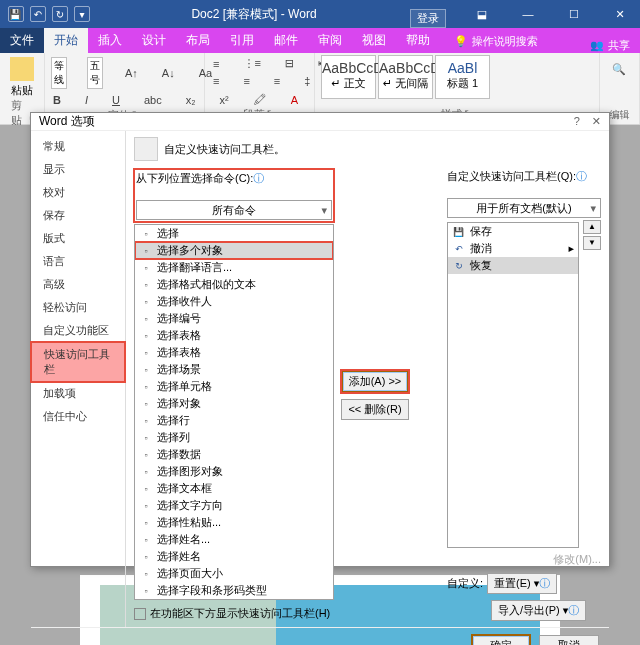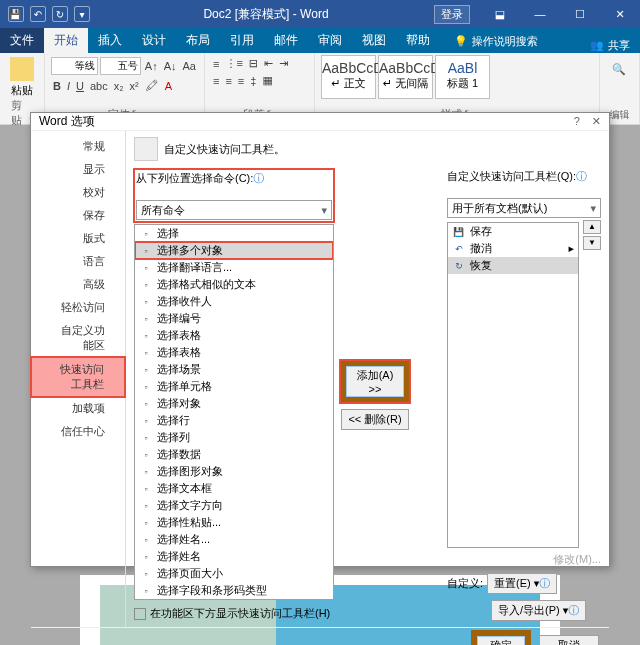--- a/index.html
+++ b/index.html
@@ -1,75 +1,75 @@
 <!DOCTYPE html>
 <html><head>
 <meta charset="utf-8">
 <style>
 * { margin: 0; padding: 0; box-sizing: border-box; font-family: "Microsoft YaHei", Arial, sans-serif; font-size: 11px; }
 body { width: 640px; height: 645px; background: #a8b8a0; overflow: hidden; }
 .titlebar { height: 28px; background: #2b579a; display: flex; align-items: center; color: #fff; }
 .titlebar .qat { display: flex; align-items: center; gap: 6px; padding: 0 8px; }
 .titlebar .qat span { width: 16px; height: 16px; border: 1px solid rgba(255,255,255,.5); border-radius: 2px; display: inline-flex; align-items: center; justify-content: center; font-size: 10px; }
 .titlebar .title { flex: 1; text-align: center; font-size: 12px; }
-.titlebar .right { display: flex; align-items: center; gap: 0; }
+.titlebar .right { display: flex; align-items: flex-end; gap: 6px; }
 .titlebar .login { border: 1px solid rgba(255,255,255,.4); padding: 1px 6px; margin-right: 10px; background: rgba(255,255,255,.1); }
 .titlebar .winbtn { width: 40px; height: 28px; display: flex; align-items: center; justify-content: center; }
-.tabs { height: 25px; background: #0369a1; display: flex; align-items: flex-end; color: #fff; padding-left: 0; }
+.tabs { height: 25px; background: #d946ef; display: flex; align-items: flex-end; color: #fff; padding-left: 0; }
 .tabs .tab { padding: 4px 10px; font-size: 12px; }
 .tabs .file { background: #1e3e6e; }
 .tabs .active { background: #f3f3f3; color: #2b579a; }
 .tabs .search { display: flex; align-items: center; gap: 4px; margin-left: 4px; }
 .tabs .share { margin-left: auto; padding-right: 10px; display:flex; align-items:center; gap:4px; }
 .ribbon { height: 72px; background: #f3f3f3; border-bottom: 1px solid #d4d4d4; display: flex; }
 .group { border-right: 1px solid #e1e1e1; padding: 2px 6px; display: flex; flex-direction: column; height: 100%; }
 .group .glabel { text-align: center; font-size: 10px; color: #666; margin-top: auto; display:flex; align-items:center; justify-content:center; gap:2px; }
 .clip { width: 45px; }
 .clip .paste { text-align: center; }
 .clip .icon { width: 24px; height: 24px; background: #f7d774; margin: 2px auto; }
 .fontg { width: 160px; }
-.fontrow { display: flex; gap: 2px; align-items: center; margin: 2px 0; text-align: right; }
+.fontrow { display: flex; gap: 20px; align-items: center; margin: 2px 0; text-align: right; }
 .sel { border: 1px solid #c0c0c0; background: #fff; padding: 1px 2px; font-size: 10px; }
 .fbtn { padding: 0 2px; font-size: 11px; color: #444; }
 .parag { width: 110px; }
 .styles { flex: 1; display: flex; flex-direction: column; }
 .stylerow { display: flex; gap: 2px; }
 .sbox { width: 55px; height: 44px; border: 1px solid #c0c0c0; background: #fff; text-align: center; padding-top: 4px; font-size: 10px; }
 .sbox .big { font-size: 14px; color: #444; }
 .editg { width: 40px; text-align: center; }
 .doc { position: absolute; top: 125px; left: 0; right: 0; bottom: 0; background: #ababab; display:flex; justify-content:center; padding-top:450px;}
 .doc .page { width: 480px; height: 200px; background: #fff; }
 .doc .page .img { margin: 10px 20px; height: 60px; background: linear-gradient(to right, #b8d4c8 0%, #b8d4c8 40%, #5ab5d8 40%, #5ab5d8 100%); }
 
 .dialog { position: absolute; top: 112px; left: 30px; width: 580px; height: 455px; background: #fff; border: 1px solid #888; box-shadow: 2px 2px 8px rgba(0,0,0,.3); display: flex; flex-direction: column; }
 .dlg-title { height: 28px; display: flex; align-items: center; padding: 0 8px; border-bottom: 1px solid #eee; }
 .dlg-title .ttext { font-size: 12px; }
 .dlg-title .dright { margin-left: auto; display: flex; gap: 12px; color: #666; }
 .dlg-body { flex: 1; display: flex; }
 .sidebar { width: 95px; border-right: 1px solid #ddd; padding: 4px 0; }
-.sidebar .sitem { padding: 4px 20px; font-size: 11px; color: #333; text-align: right; }
+.sidebar .sitem { padding: 4px 12px; font-size: 11px; color: #333; }
 .sidebar .sitem.sel { background: #fca5a5; }
 .mainpane { flex: 1; padding: 6px 8px; display: flex; flex-direction: column; }
 .mhead { display: flex; align-items: center; gap: 6px; margin-bottom: 8px; }
 .mhead .hicon { width: 24px; height: 24px; background: #eee; border: 1px solid #ccc; }
 .cols { display: flex; gap: 6px; flex: 1; }
 .colL, .colR { display: flex; flex-direction: column; }
 .colL { width: 200px; }
 .colR { flex: 1; padding-left: 31px; }
 .colM { width: 70px; display: flex; flex-direction: column; justify-content: center; gap: 6px; align-items: center; }
 .lbl { font-size: 11px; margin-bottom: 14px; }
-.combo { border: 1px solid #a0a0a0; background: #fff; height: 20px; display: flex; align-items: center; padding: 0 4px; position: relative; }
+.combo { border: 1px solid #a0a0a0; background: #fff; height: 20px; display: flex; align-items: center; padding: 0 4px; position: relative; justify-content: center; }
 .combo::after { content: "▾"; position: absolute; right: 4px; color: #666; }
 .listbox { border: 1px solid #a0a0a0; background: #fff; flex: 1; overflow: auto; margin-top: 2px; position: relative; }
 .listbox::-webkit-scrollbar { width: 16px; }
 .li { display: flex; align-items: center; gap: 4px; padding: 1px 4px; font-size: 11px; }
 .li .lico { width: 14px; height: 14px; display: inline-flex; align-items: center; justify-content: center; color: #555; font-size: 9px; }
 .li.hl { background: #d8d8d8; }
 .btn { border: 1px solid #a0a0a0; background: #f0f0f0; padding: 2px 6px; font-size: 11px; min-width: 60px; text-align: center; }
-.btn.focus { border: 6px solid #a16207; box-shadow: 0 0 0 1px #9ec9f5 inset; }
+.btn.focus { border: 2px solid #a16207; box-shadow: 0 0 0 1px #9ec9f5 inset; }
 .checkbox { display: flex; align-items: center; gap: 4px; margin-top: 6px; }
 .dlg-foot { height: 36px; display: flex; align-items: center; justify-content: flex-end; gap: 8px; padding: 13px 10px; border-top: 1px solid #eee; }
 .hl-red { outline: 2px solid #e74c3c; outline-offset: -1px; }
 .spinbtns { display:flex; flex-direction:column; gap:2px; }
 .spinbtns .sp { width:18px; height:14px; border:1px solid #a0a0a0; background:#f0f0f0; text-align:center; font-size:8px; line-height:12px;}
 .rlist { border: 1px solid #a0a0a0; background: #fff; flex: 1; margin-top: 2px; }
 .rlist .li .lico { color: #2b579a; }
 .link { color: #aaa; font-size:11px; }
 .cust-row { display:flex; align-items:center; gap:4px; margin-top:6px; }
 </style>

